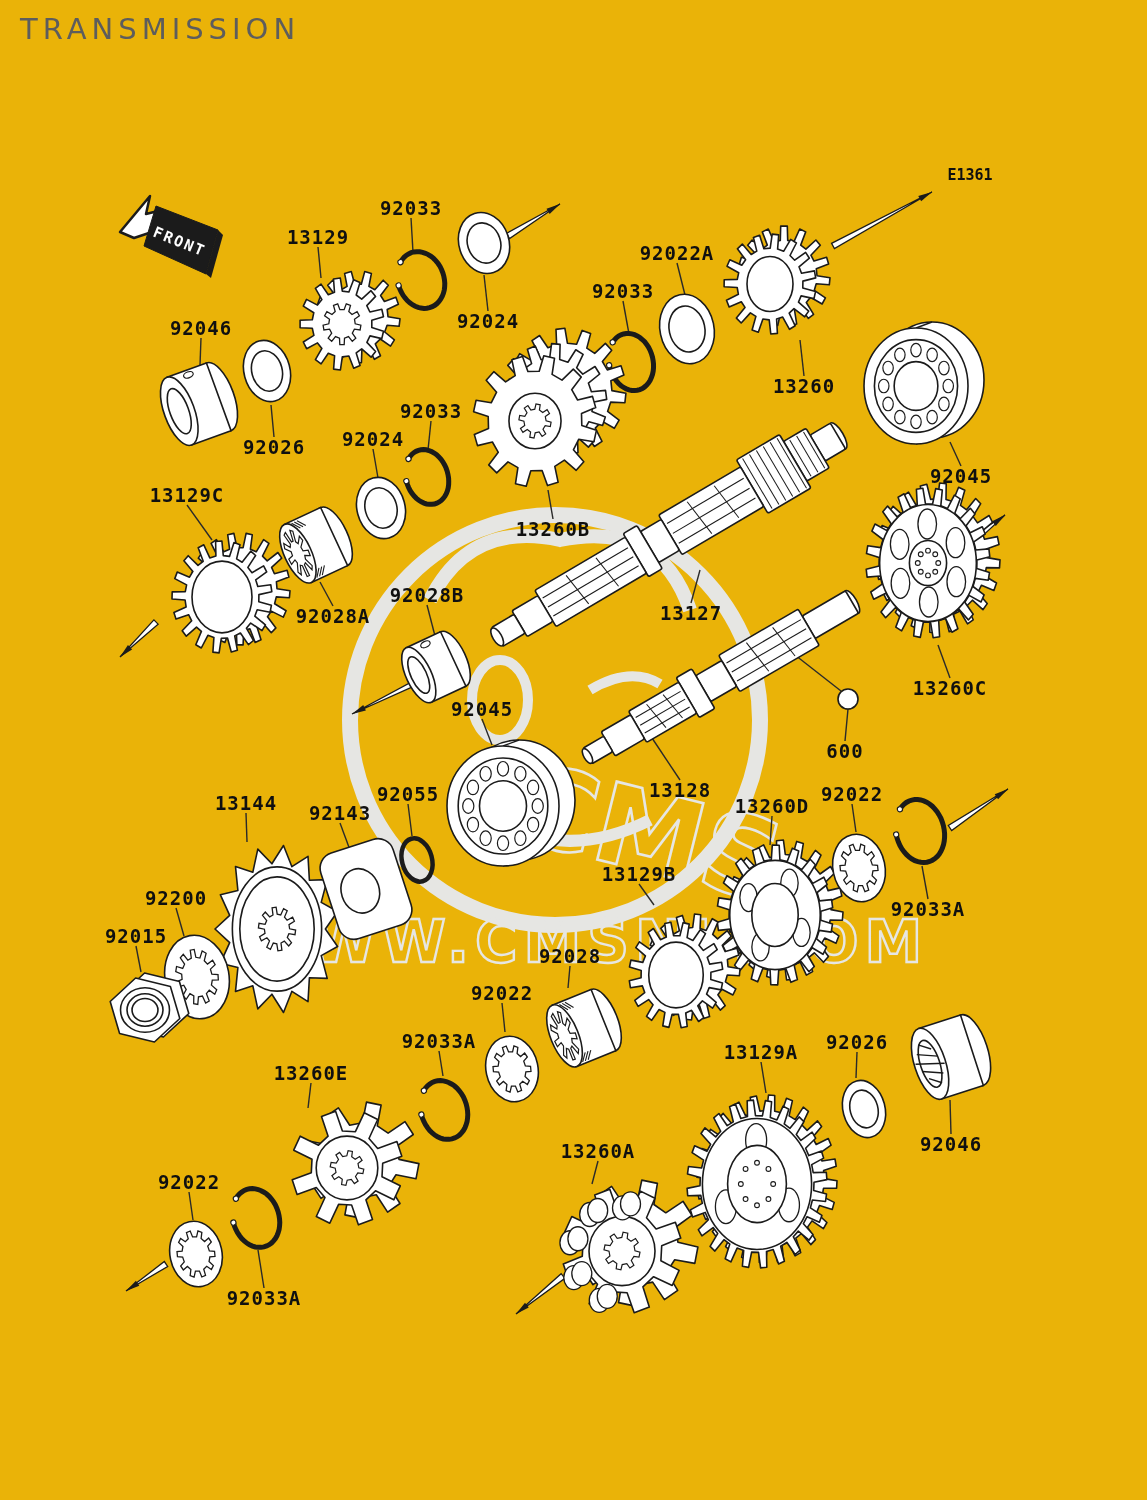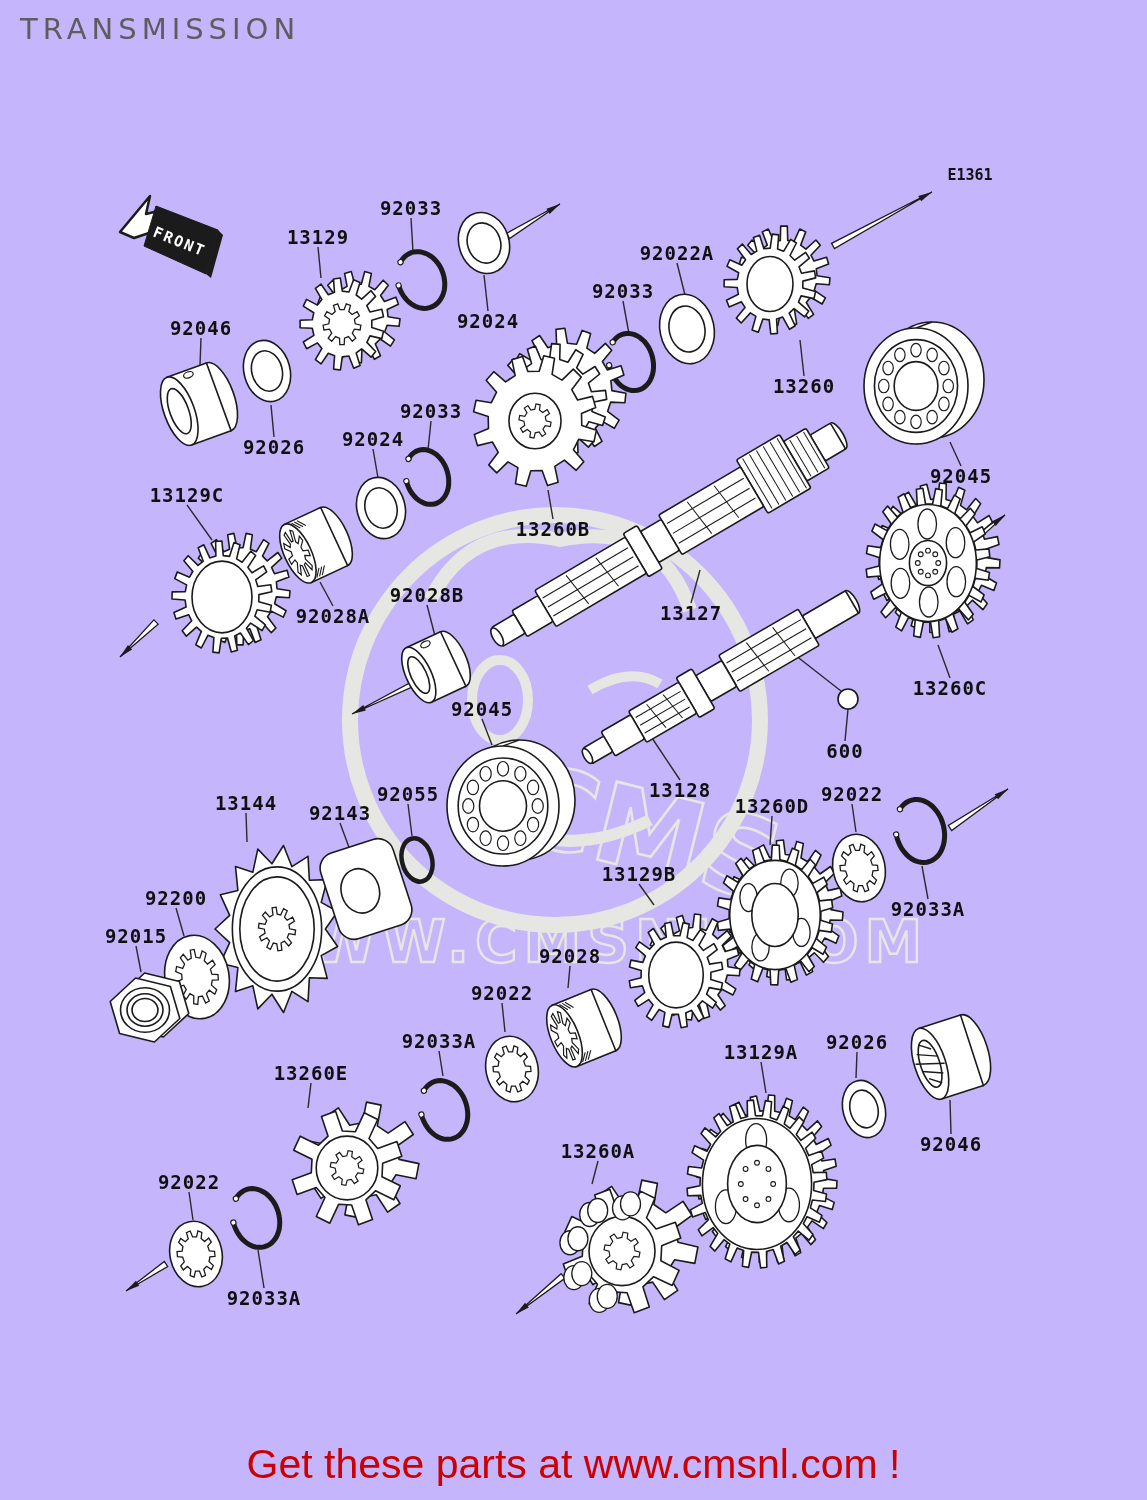--- a/index.html
+++ b/index.html
@@ -1,16 +1,16 @@
 <!DOCTYPE html>
 <html><head>
 <meta charset="utf-8">
 <style>
   html,body{margin:0;padding:0;background:#fbfbf8;}
-  .page{position:relative;width:1147px;height:1500px;background:#c4b5fd;overflow:hidden;
+  .page{position:relative;width:1147px;height:1500px;background:#eab308;overflow:hidden;
         font-family:"Liberation Sans",sans-serif;}
   .title{position:absolute;left:20px;top:12px;font-size:29px;letter-spacing:5px;
          color:#5d5d5d;font-family:"DejaVu Sans",sans-serif;}
   .footer{position:absolute;left:0;top:1441px;width:100%;text-align:center;
           font-size:41px;font-family:"Liberation Sans",sans-serif;cursor:pointer;}
   svg text.plbl{font-family:"DejaVu Sans Mono",monospace;font-weight:bold;font-size:19px;
                 fill:#101010;letter-spacing:1px;}
   svg text.code{font-family:"DejaVu Sans Mono",monospace;font-weight:bold;font-size:15px;fill:#101010;}
 </style>
 </head>
@@ -501,14 +501,13 @@
       <text x="176" y="898" class="plbl" text-anchor="middle" dominant-baseline="central">92200</text>
       <text x="136" y="936" class="plbl" text-anchor="middle" dominant-baseline="central">92015</text>
       <text x="311" y="1073" class="plbl" text-anchor="middle" dominant-baseline="central">13260E</text>
       <text x="189" y="1182" class="plbl" text-anchor="middle" dominant-baseline="central">92022</text>
       <text x="264" y="1298" class="plbl" text-anchor="middle" dominant-baseline="central">92033A</text>
       <text x="598" y="1151" class="plbl" text-anchor="middle" dominant-baseline="central">13260A</text>
       <text x="761" y="1052" class="plbl" text-anchor="middle" dominant-baseline="central">13129A</text>
       <text x="857" y="1042" class="plbl" text-anchor="middle" dominant-baseline="central">92026</text>
       <text x="951" y="1144" class="plbl" text-anchor="middle" dominant-baseline="central">92046</text>
     </svg>
-  <div class="footer" style="color: rgb(204, 0, 0);">Get these parts at www.cmsnl.com !</div>
 </div>
 
 </body></html>

